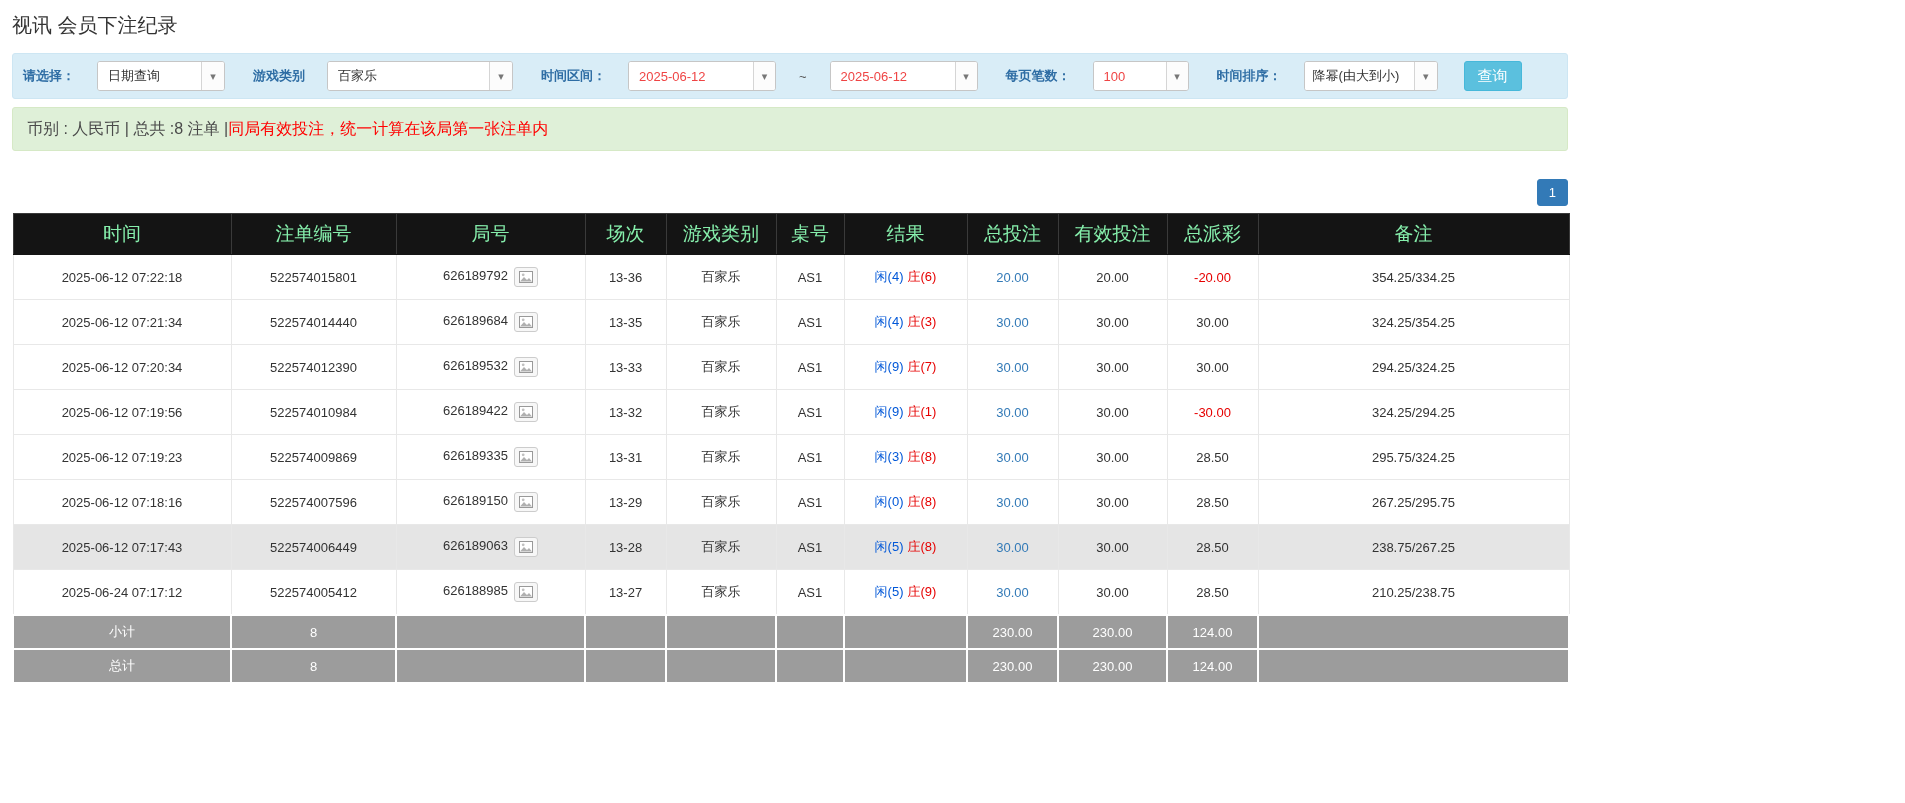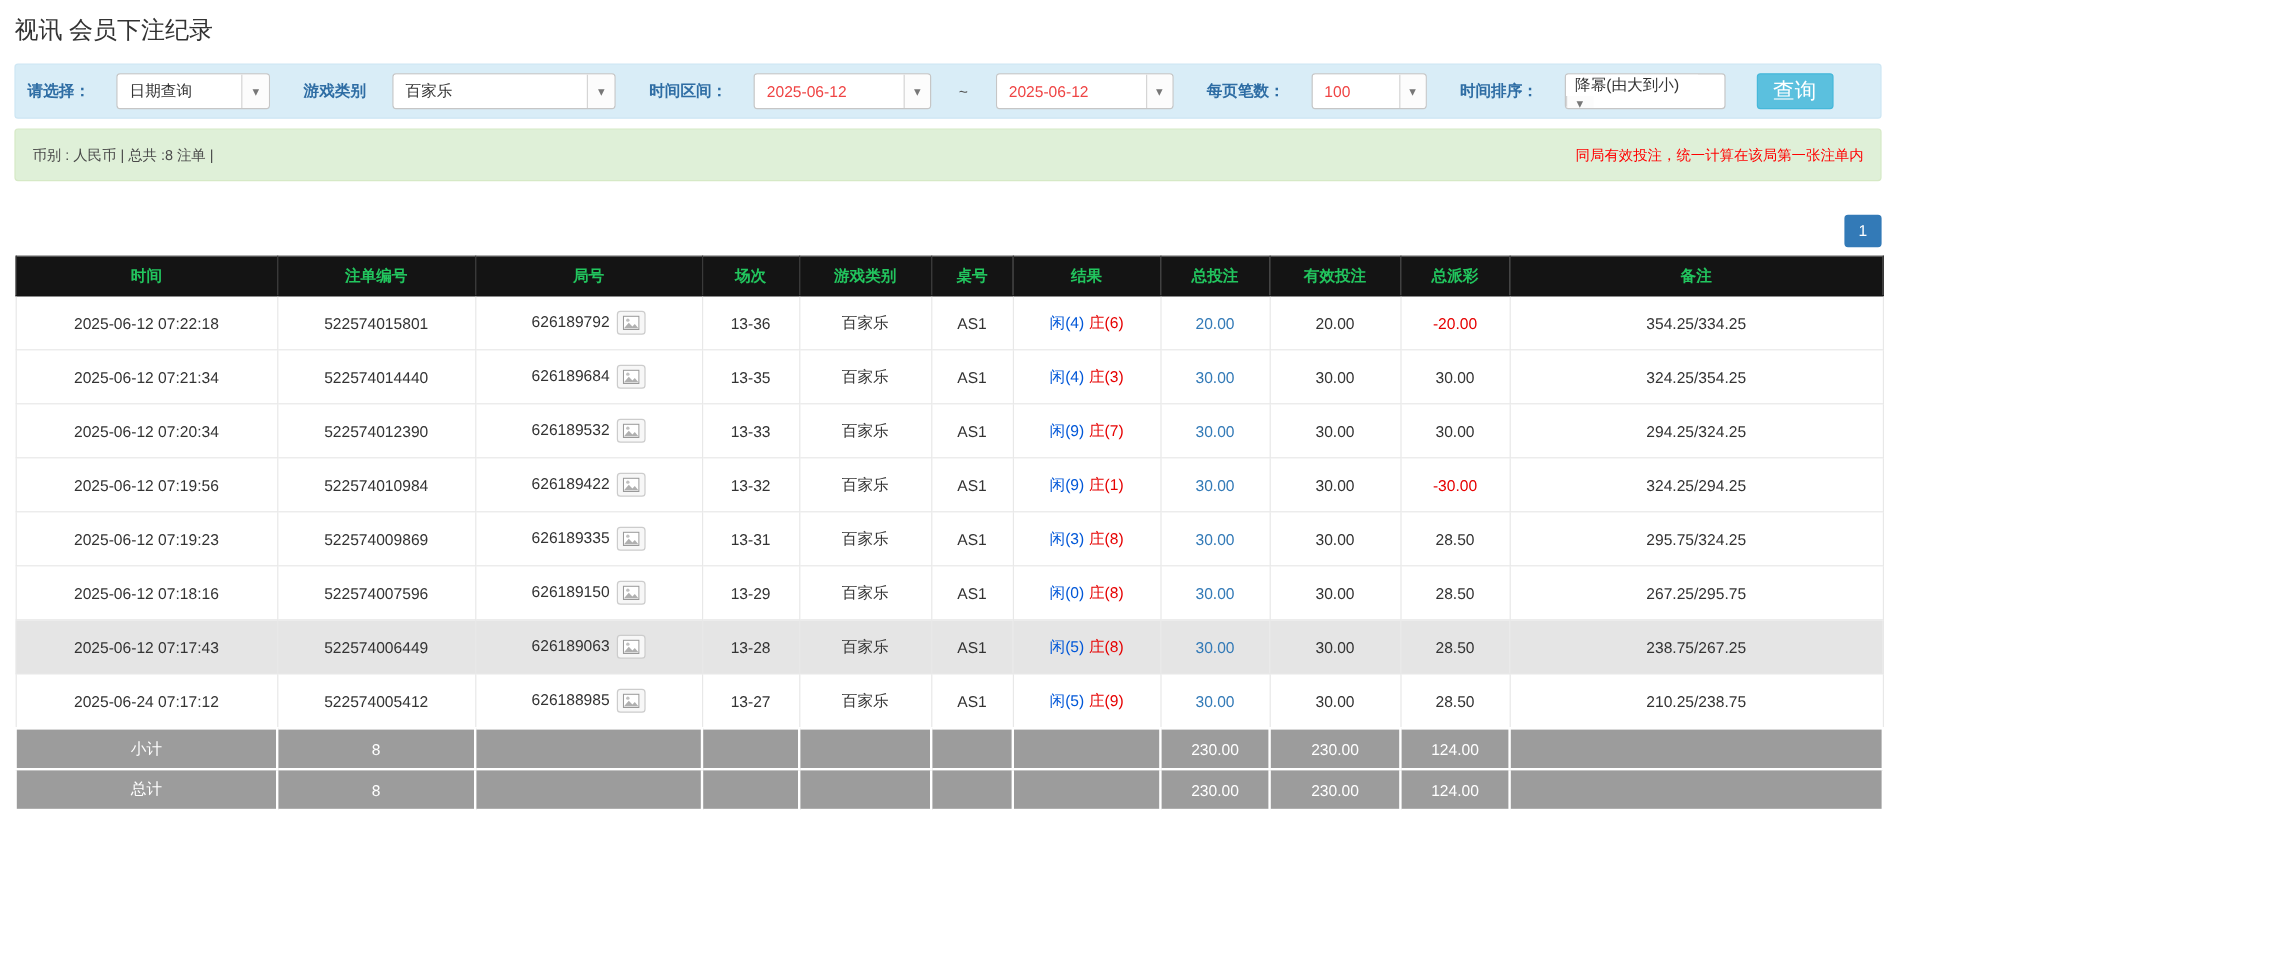--- a/index.html
+++ b/index.html
@@ -34,48 +34,48 @@
     font-family:inherit; width:100%; height:100%; background:#fff;
   }
   .combo-caret {
     width:23px; display:flex; align-items:center; justify-content:center;
     border-left:1px solid #d5d5d5; background:#fcfcfc; color:#777; font-size:11px; cursor:pointer;
   }
   .w-query { width:128px; } .w-query .combo-value { width:104px; }
   .w-game  { width:186px; } .w-game  .combo-value { width:162px; }
   .w-date  { width:148px; } .w-date  input { width:124px; }
   .w-per   { width:96px;  } .w-per   input { width:72px; }
-  .w-sort  { width:134px;flex-direction:column; } .w-sort  .combo-value { width:110px; padding:0 8px; }
+  .w-sort  { width:134px; } .w-sort  .combo-value { width:110px; padding:0 8px; }
   .tilde { font-size:13px; color:#555; margin:0 1px; }
   .btn-search {
-    background:#5bc0de; border:1px solid #46b8da; color:#fff; font-size:18px;
+    background:#5bc0de; border:1px solid #46b8da; color:#fff; font-size:15px;
     height:30px; padding:0 13px; border-radius:3px; cursor:pointer; margin-left:4px;
     font-family:inherit;
   }
 
   
   .summary-bar {
     margin-top:8px; background:#dff0d8; border:1px solid #d6e9c6; border-radius:3px;
-    display:flex; justify-content:space-between; align-items:center;
-    padding:0 14px; height:44px; font-size:12px;
+    display:flex; align-items:center;
+    padding:0 14px; height:44px; font-size:16px;
   }
   .summary-left { color:#4a4a4a; }
   .summary-right { color:#f00; }
 
   
   .pagination { display:flex; justify-content:flex-end; margin:28px 0 7px 0; }
   .page-btn {
     background:#337ab7; border:1px solid #337ab7; color:#fff; font-size:13px;
     padding:6px 11px; border-radius:3px; cursor:pointer; line-height:1; font-family:inherit;
   }
 
   
   table { width:1556px; border-collapse:collapse; table-layout:fixed; font-size:13px; }
   thead th {
-    background:#141414; color:#22c55e; font-weight:bold; font-size:13px;
+    background:#141414; color:#86efac; font-weight:normal; font-size:19px;
     padding:7px 4px; border:1px solid #3a3a3a; border-bottom:1px solid #141414;
     text-align:center; white-space:nowrap;
   }
   tbody td {
     background:#fff; border:1px solid #e8e8e8; text-align:center;
     padding:12px 4px; color:#333; white-space:nowrap; height:44px;
   }
   tr.row-highlight td { background:#e5e5e5;margin-left:48px; }
   .neg { color:#e60000; }
   .link-blue { color:#337ab7; cursor:pointer; }

